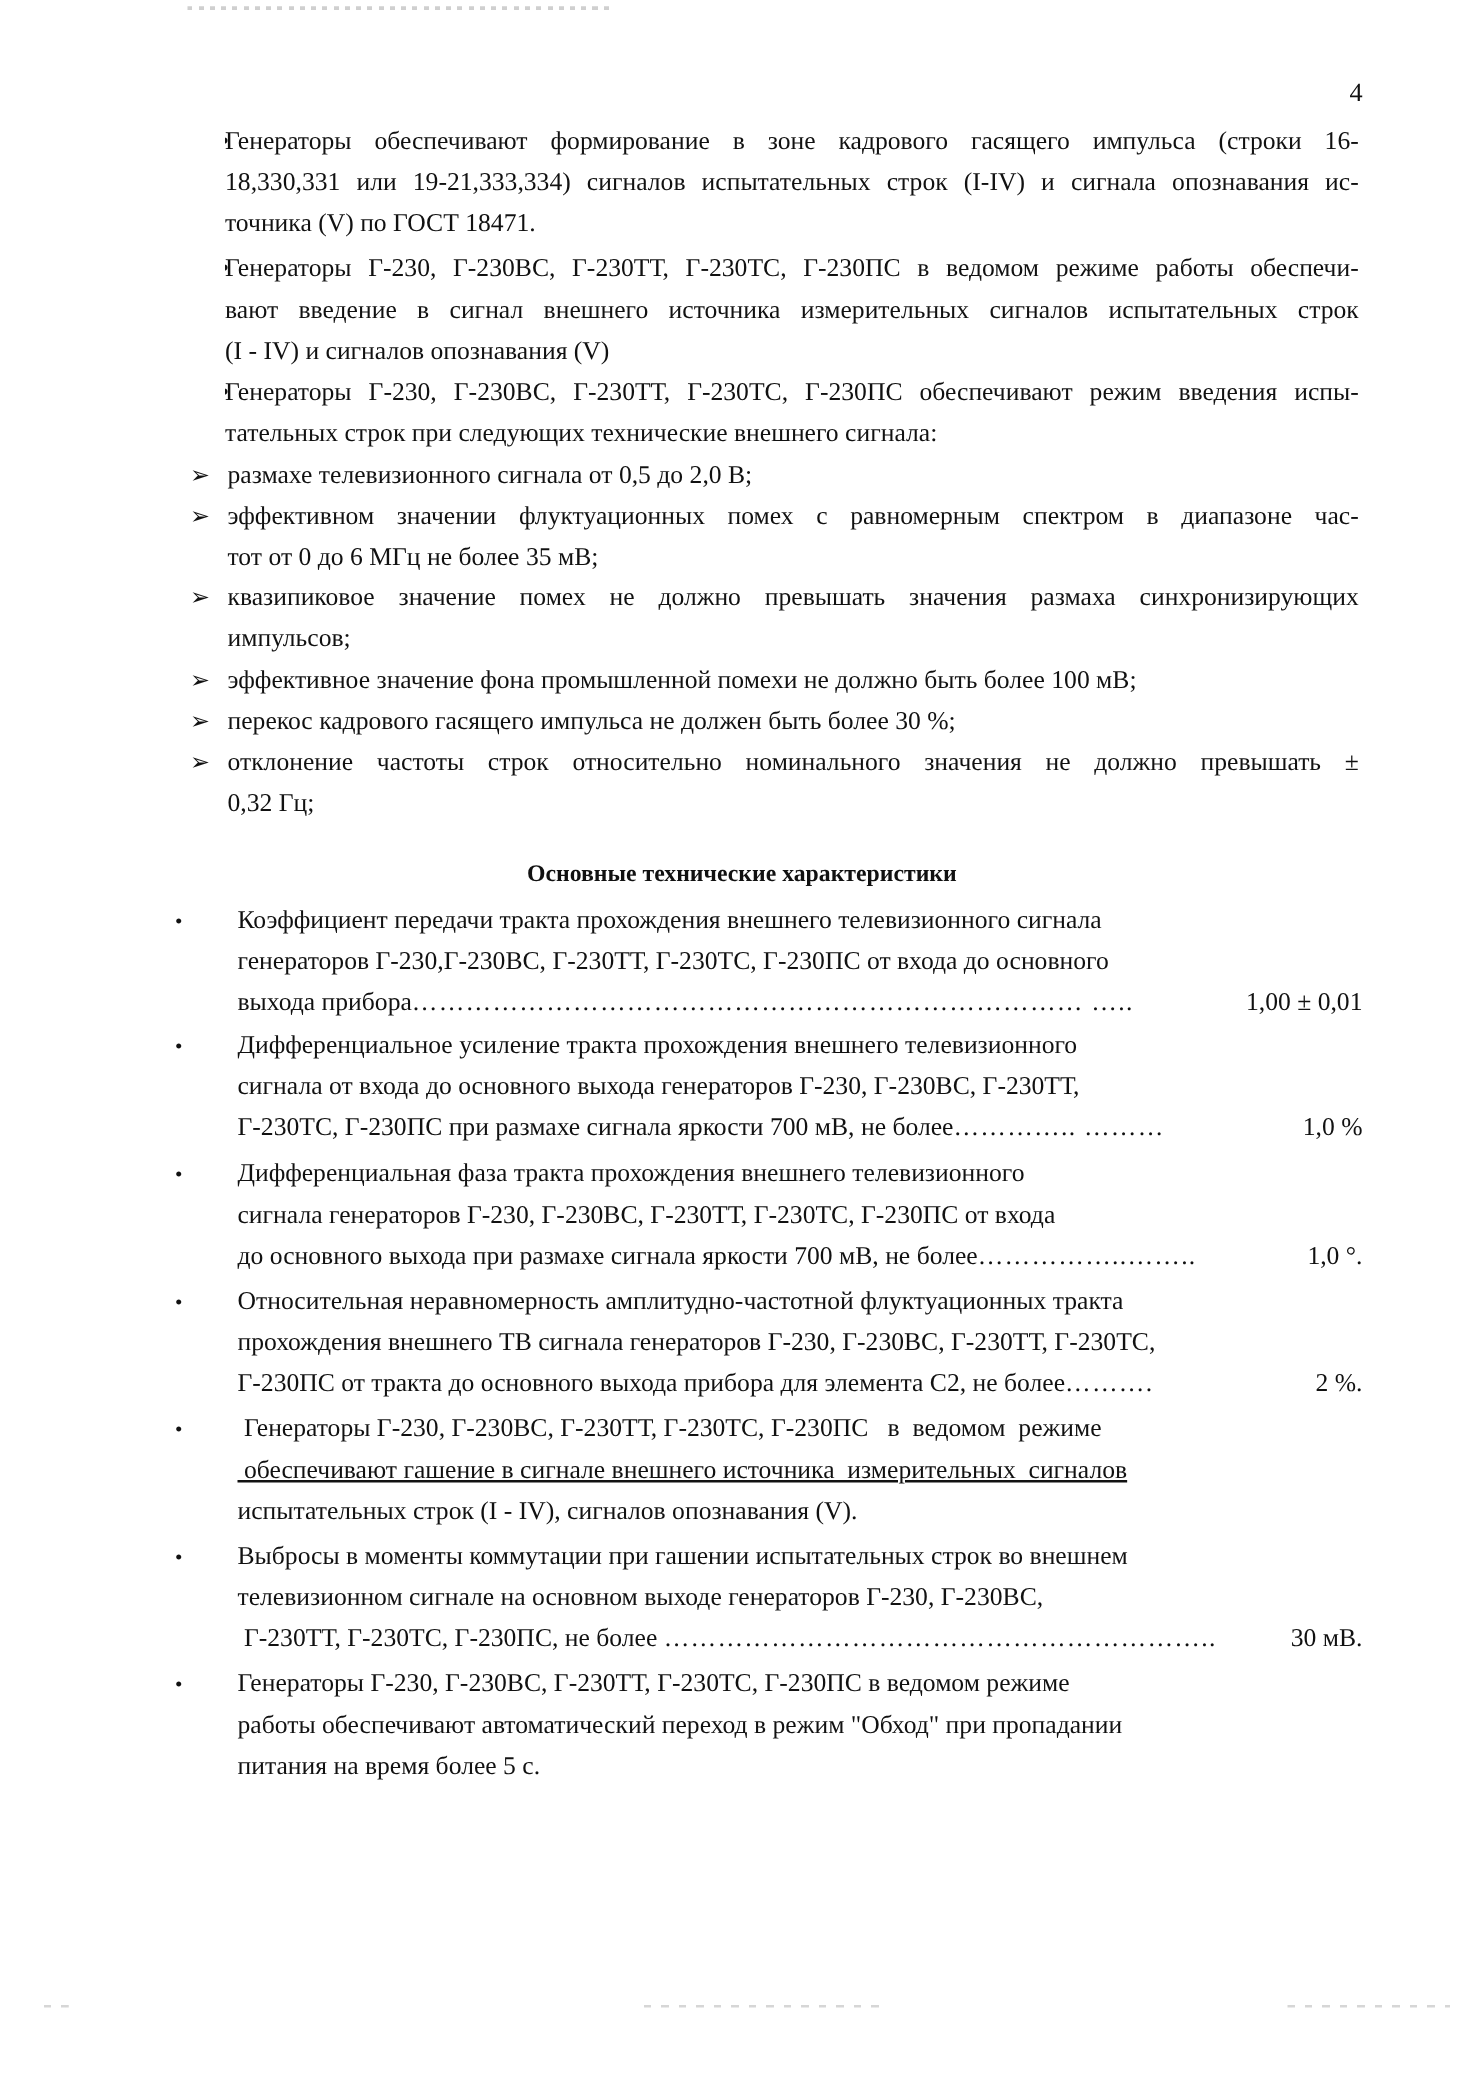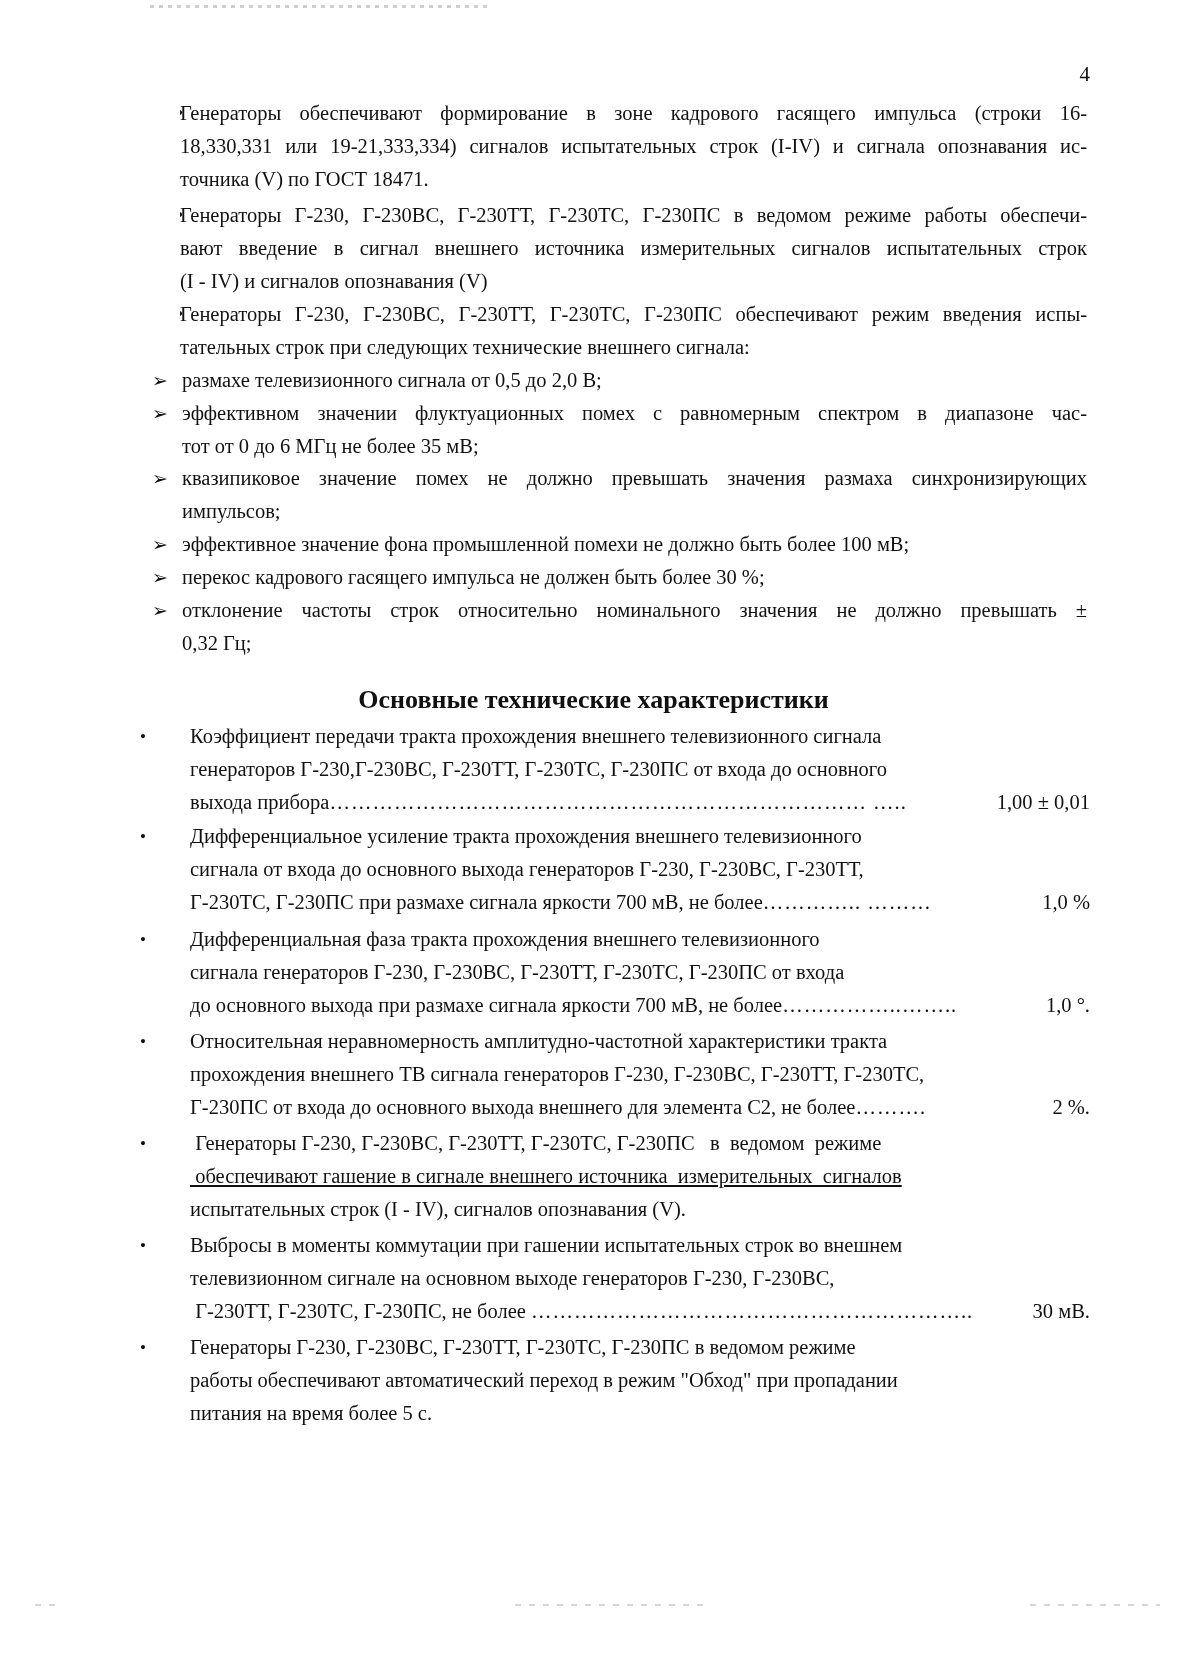--- a/index.html
+++ b/index.html
@@ -35,21 +35,21 @@
     .para .line { display: block; height: 33px; white-space: nowrap; margin-left: 28px; }
     .justify-line { text-align: justify; text-align-last: justify; white-space: normal !important; overflow: hidden; }
     .sub-item { position: absolute; left: 152px; width: 935px; }
     .sub-item .arrow {
       position: absolute; left: 0; top: 0; width: 22px; font-size: 19px;
     }
     .sub-item .text { position: absolute; left: 30px; width: 905px; }
     .sub-item .text .line { display: block; height: 33px; white-space: nowrap; }
     .section-title {
       position: absolute; top: 683px; left: 0; width: 1187px; text-align: center;
-      font-weight: bold; font-size: 26px;
+      font-weight: bold; font-size: 19px;
     }
     .spec { position: absolute; left: 140px; width: 930px; }
     .spec .dot {
       position: absolute; left: 0; top: 0; width: 14px; font-size: 17px;
     }
     .spec .text { position: absolute; left: 50px; width: 900px; }
     .spec .text .line { display: block; height: 33px; white-space: nowrap; }
     .leader-line { display: flex !important; }
     .leader-line .lead-text { flex: 0 0 auto; }
     .leader-line .dots { flex: 1 1 auto; overflow: hidden; white-space: nowrap; letter-spacing: 1px; }
@@ -161,24 +161,24 @@
       <span class="lead-text">до основного выхода при размахе сигнала яркости 700 мВ, не более</span>
       <span class="dots">……………..……..</span>
       <span class="val">1,0 °.</span>
     </span>
   </div>
 </div>
 
 <div class="spec" style="top:1025px;">
   <span class="dot">•</span>
   <div class="text">
-    <span class="line">Относительная  неравномерность  амплитудно-частотной характеристики  тракта</span>
+    <span class="line">Относительная  неравномерность  амплитудно-частотной флуктуационных  тракта</span>
     <span class="line">прохождения внешнего ТВ  сигнала генераторов Г-230, Г-230ВС, Г-230ТТ, Г-230ТС,</span>
     <span class="line leader-line">
-      <span class="lead-text">Г-230ПС от входа до основного выхода внешнего для элемента С2, не более </span>
+      <span class="lead-text">Г-230ПС от тракта до основного выхода прибора для элемента С2, не более </span>
       <span class="dots">……….   </span>
       <span class="val">2 %.</span>
     </span>
   </div>
 </div>
 
 <div class="spec" style="top:1127px;">
   <span class="dot">•</span>
   <div class="text">
     <span class="line" style="white-space:pre;"> Генераторы Г-230, Г-230ВС, Г-230ТТ, Г-230ТС, Г-230ПС   в  ведомом  режиме</span>

